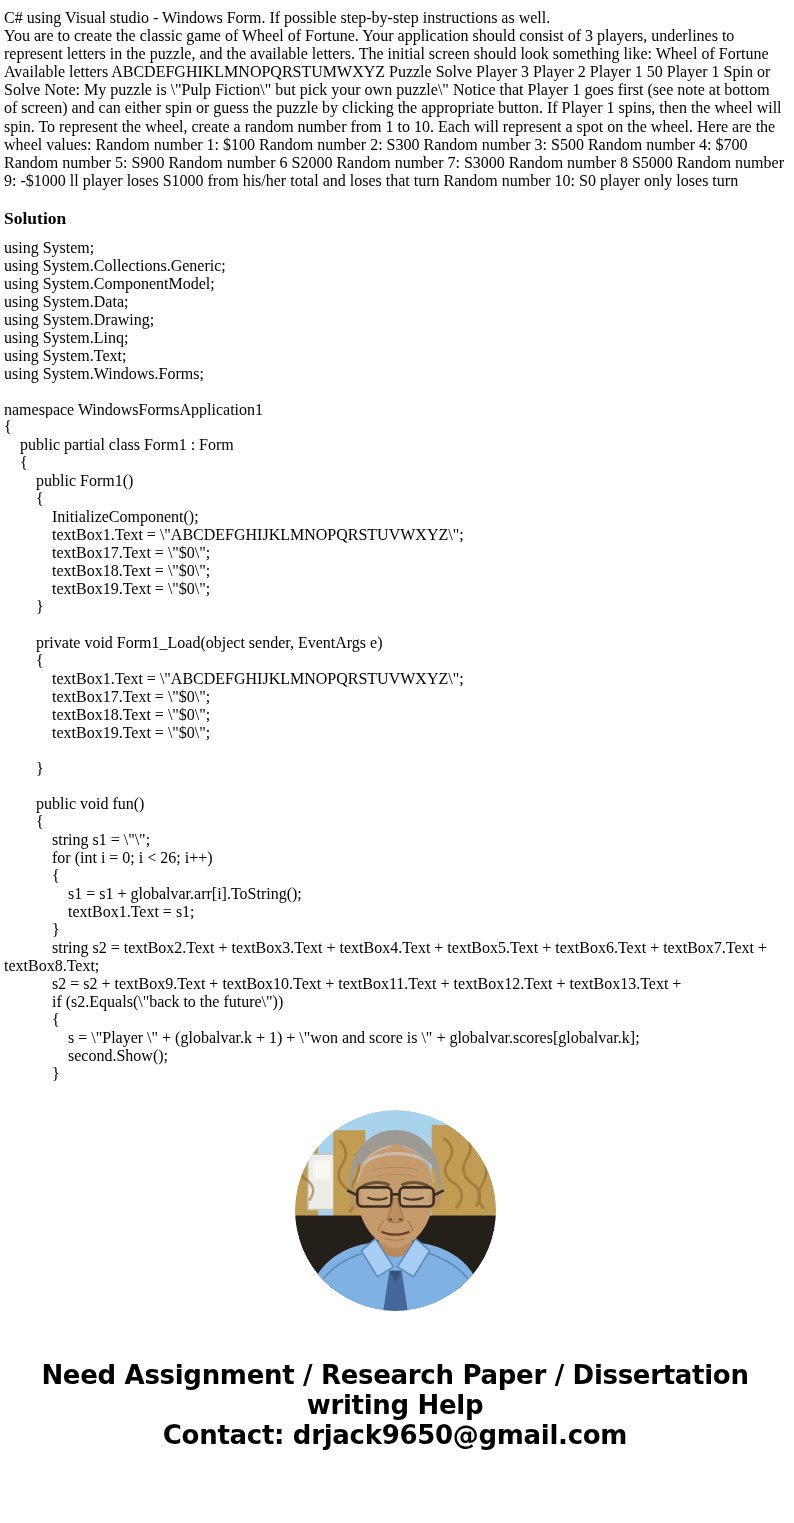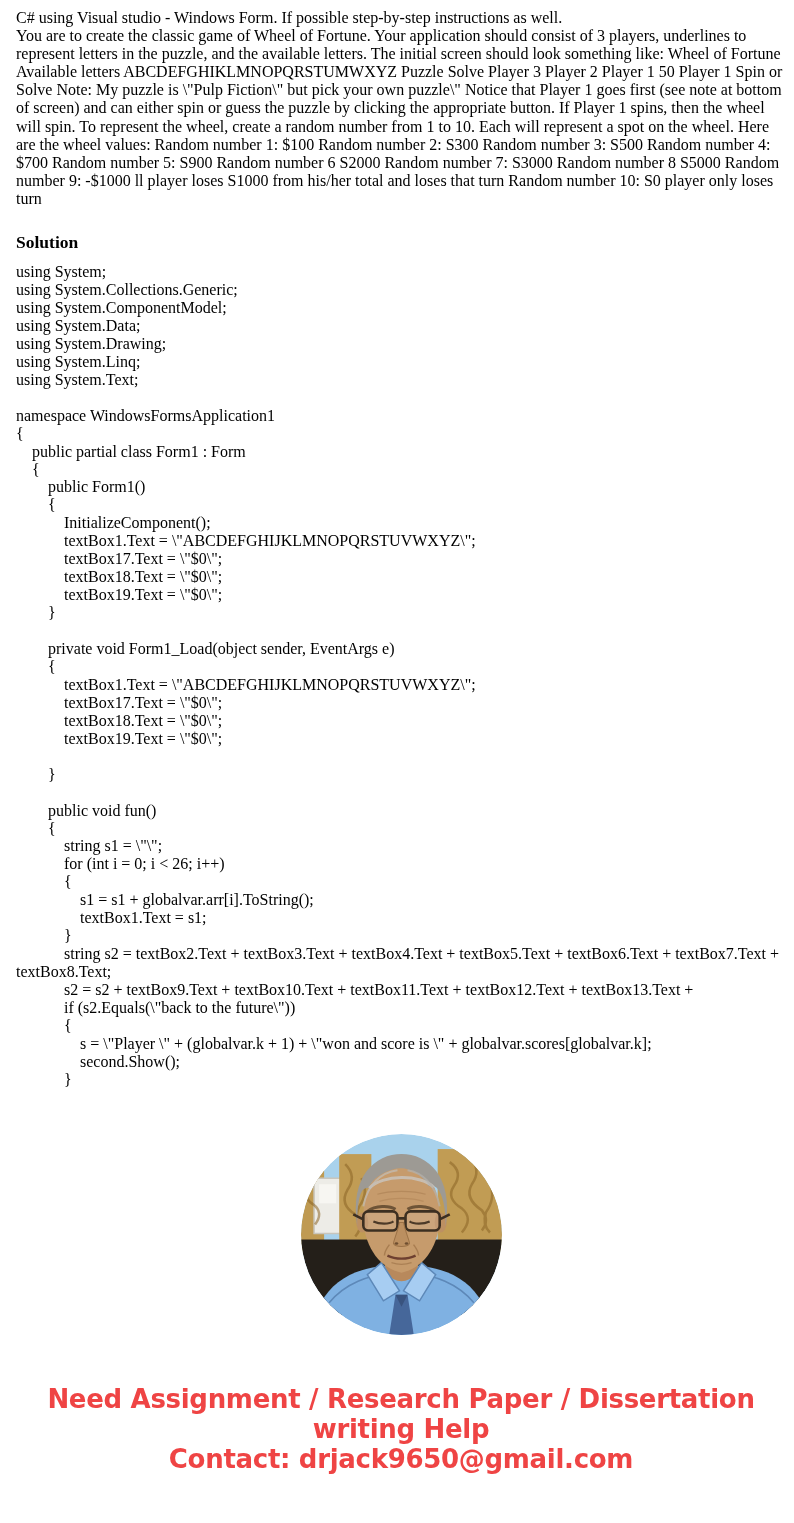--- a/index.html
+++ b/index.html
@@ -4,33 +4,33 @@
 <style>
   html, body {
     margin: 0; padding: 0;
     width: 794px; height: 1523px;
     background: #ffffff;
     overflow: hidden;
   }
   .page {
     box-sizing: border-box;
     width: 794px; height: 1523px;
-    padding: 9px 8px 0 16px;
+    padding: 9px 8px 0 4px;
     font-family: "Liberation Serif", "DejaVu Serif", serif;
     color: #000000;
     overflow: hidden;
   }
   .para {
     margin: 0;
     font-size: 16px;
     line-height: 18.1px;
   }
   .para.body-para { margin-top: 0; }
   .solution-heading {
-    margin: 25px 0 0 0;
+    margin: 19px 0 0 0;
     font-size: 17.5px;
     line-height: 18px;
     font-weight: bold;
     font-family: "Liberation Serif", "DejaVu Serif", serif;
   }
   .code-block {
     margin-top: 12px;
     height: 846px;
     overflow: hidden;
     font-size: 16px;
@@ -53,21 +53,21 @@
     flex: 0 0 auto;
   }
   .contact-banner {
     margin-top: 49px;
     text-align: center;
     font-family: "DejaVu Sans", "Liberation Sans", sans-serif;
     font-weight: 700;
     font-size: 26px;
     line-height: 30px;
     letter-spacing: -0.3px;
-    color: #ef4444;
+    color: #000000;
   }
 </style>
 </head>
 <body>
 
 <div class="page">
 
   <p class="para">C# using Visual studio - Windows Form. If possible step-by-step instructions as well.</p>
 
   <p class="para body-para">You are to create the classic game of Wheel of Fortune. Your application should consist of 3 players, underlines to represent letters in the puzzle, and the available letters. The initial screen should look something like: Wheel of Fortune Available letters ABCDEFGHIKLMNOPQRSTUMWXYZ Puzzle Solve Player 3 Player 2 Player 1 50 Player 1 Spin or Solve Note: My puzzle is \"Pulp Fiction\" but pick your own puzzle\" Notice that Player 1 goes first (see note at bottom of screen) and can either spin or guess the puzzle by clicking the appropriate button. If Player 1 spins, then the wheel will spin. To represent the wheel, create a random number from 1 to 10. Each will represent a spot on the wheel. Here are the wheel values: Random number 1: $100 Random number 2: S300 Random number 3: S500 Random number 4: $700 Random number 5: S900 Random number 6 S2000 Random number 7: S3000 Random number 8 S5000 Random number 9: -$1000 ll player loses S1000 from his/her total and loses that turn Random number 10: S0 player only loses turn</p>
@@ -75,20 +75,21 @@
   <h2 class="solution-heading">Solution</h2>
 
   <div class="code-block">
       <div class="code-line">using System;</div>
       <div class="code-line">using System.Collections.Generic;</div>
       <div class="code-line">using System.ComponentModel;</div>
       <div class="code-line">using System.Data;</div>
       <div class="code-line">using System.Drawing;</div>
       <div class="code-line">using System.Linq;</div>
       <div class="code-line">using System.Text;</div>
+      <div class="code-line">using System.Windows.Forms;</div>
       <div class="code-line"></div>
       <div class="code-line">namespace WindowsFormsApplication1</div>
       <div class="code-line">{</div>
       <div class="code-line">    public partial class Form1 : Form</div>
       <div class="code-line">    {</div>
       <div class="code-line">        public Form1()</div>
       <div class="code-line">        {</div>
       <div class="code-line">            InitializeComponent();</div>
       <div class="code-line">            textBox1.Text = \"ABCDEFGHIJKLMNOPQRSTUVWXYZ\";</div>
       <div class="code-line">            textBox17.Text = \"$0\";</div>

